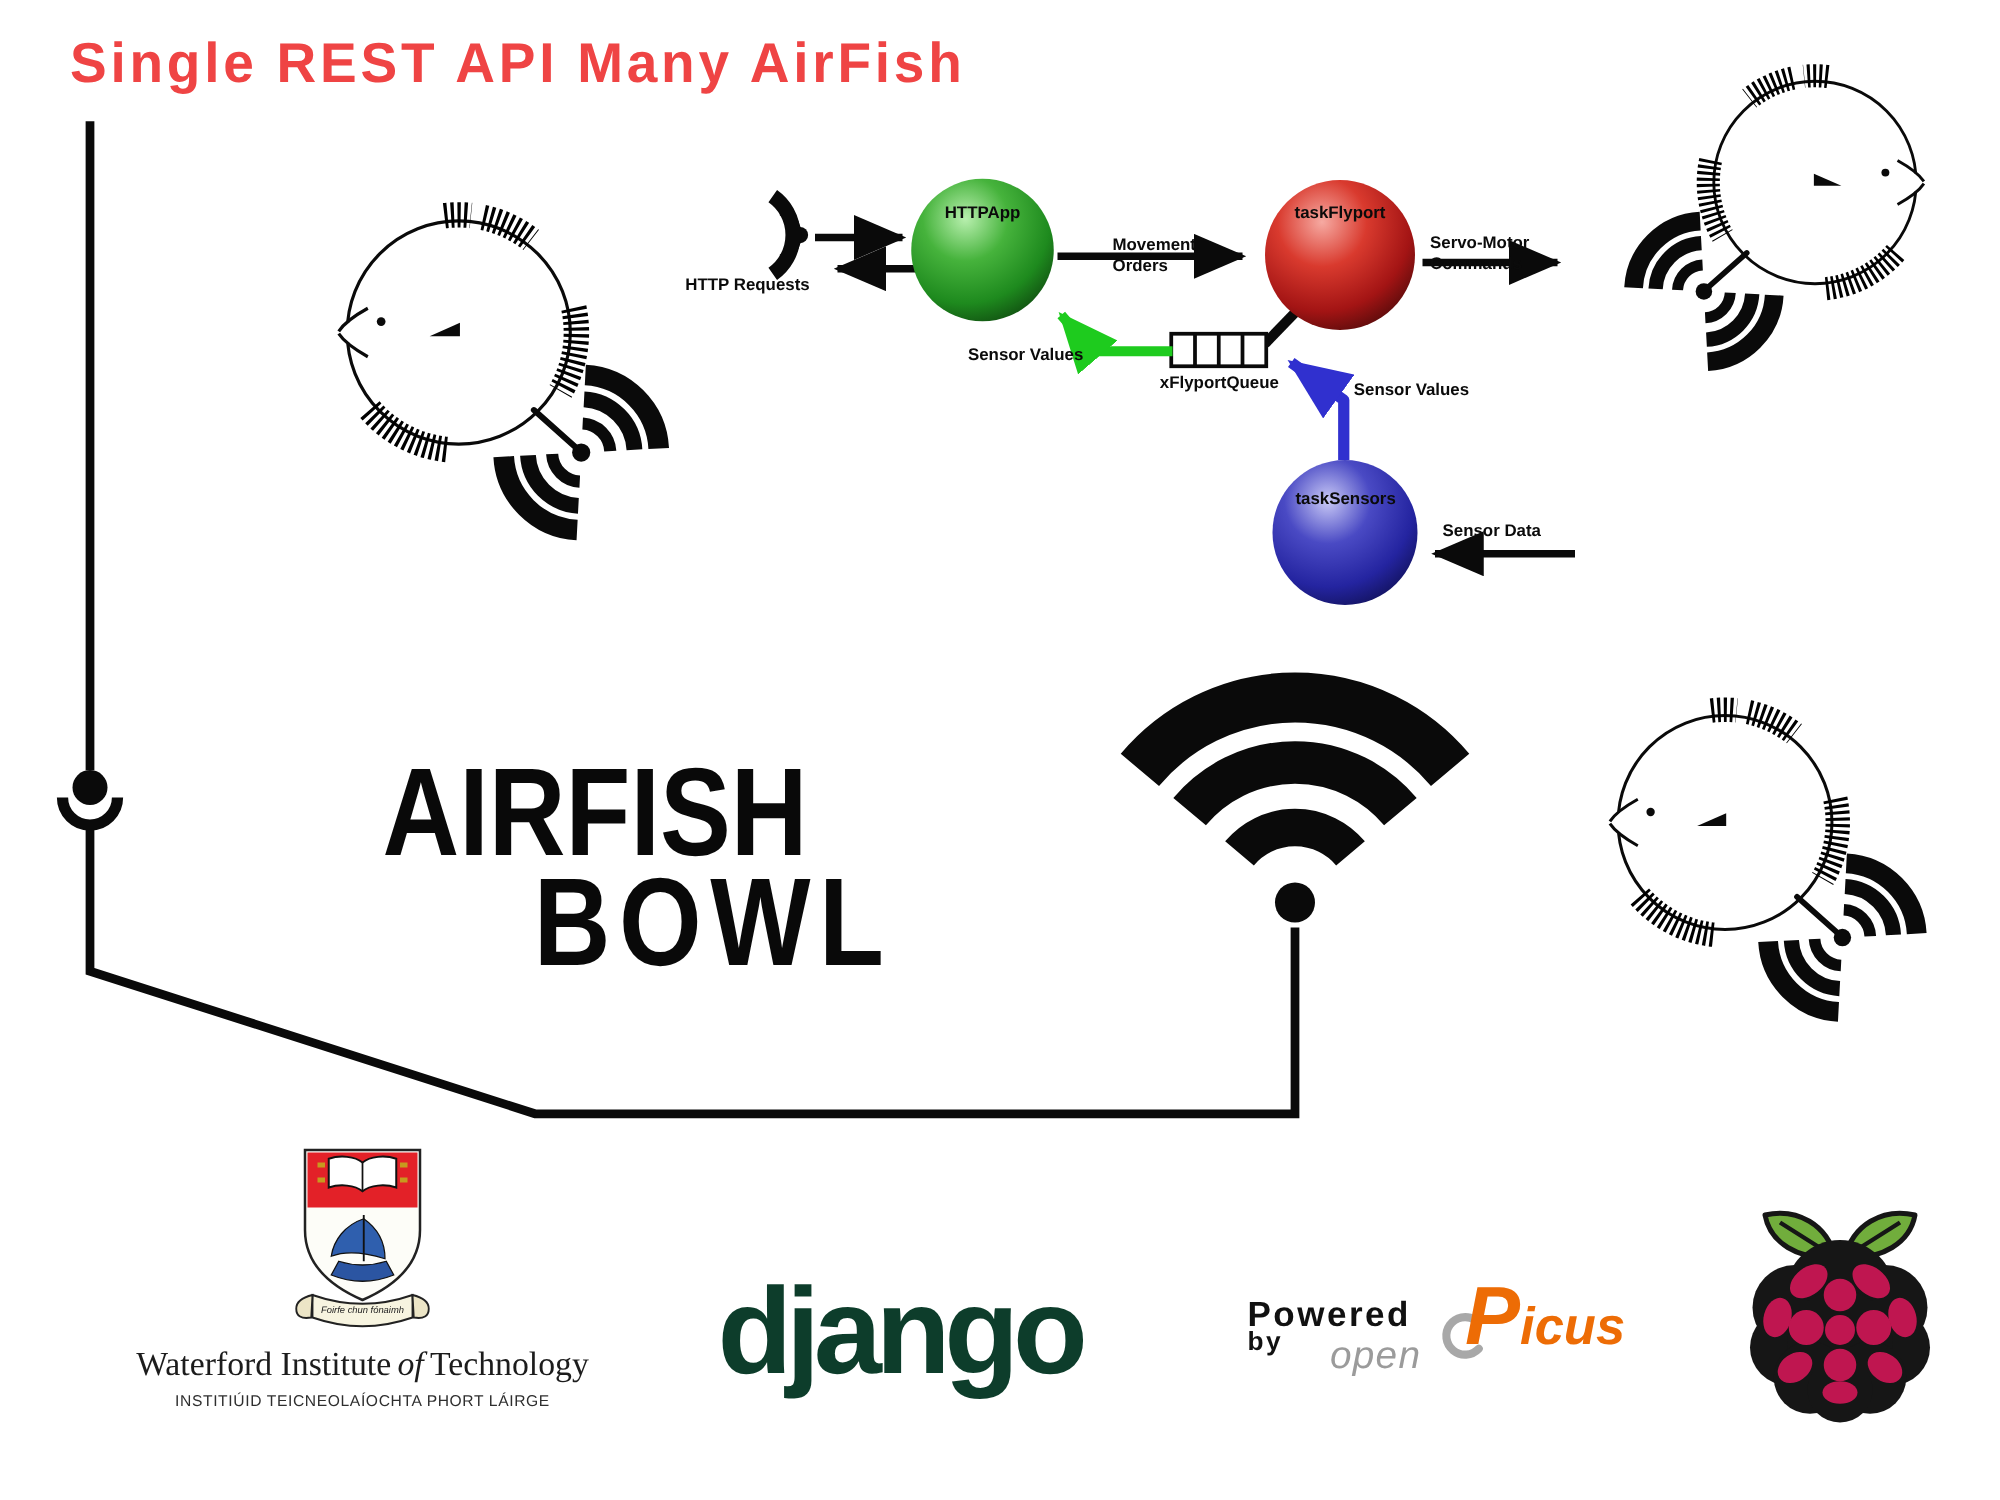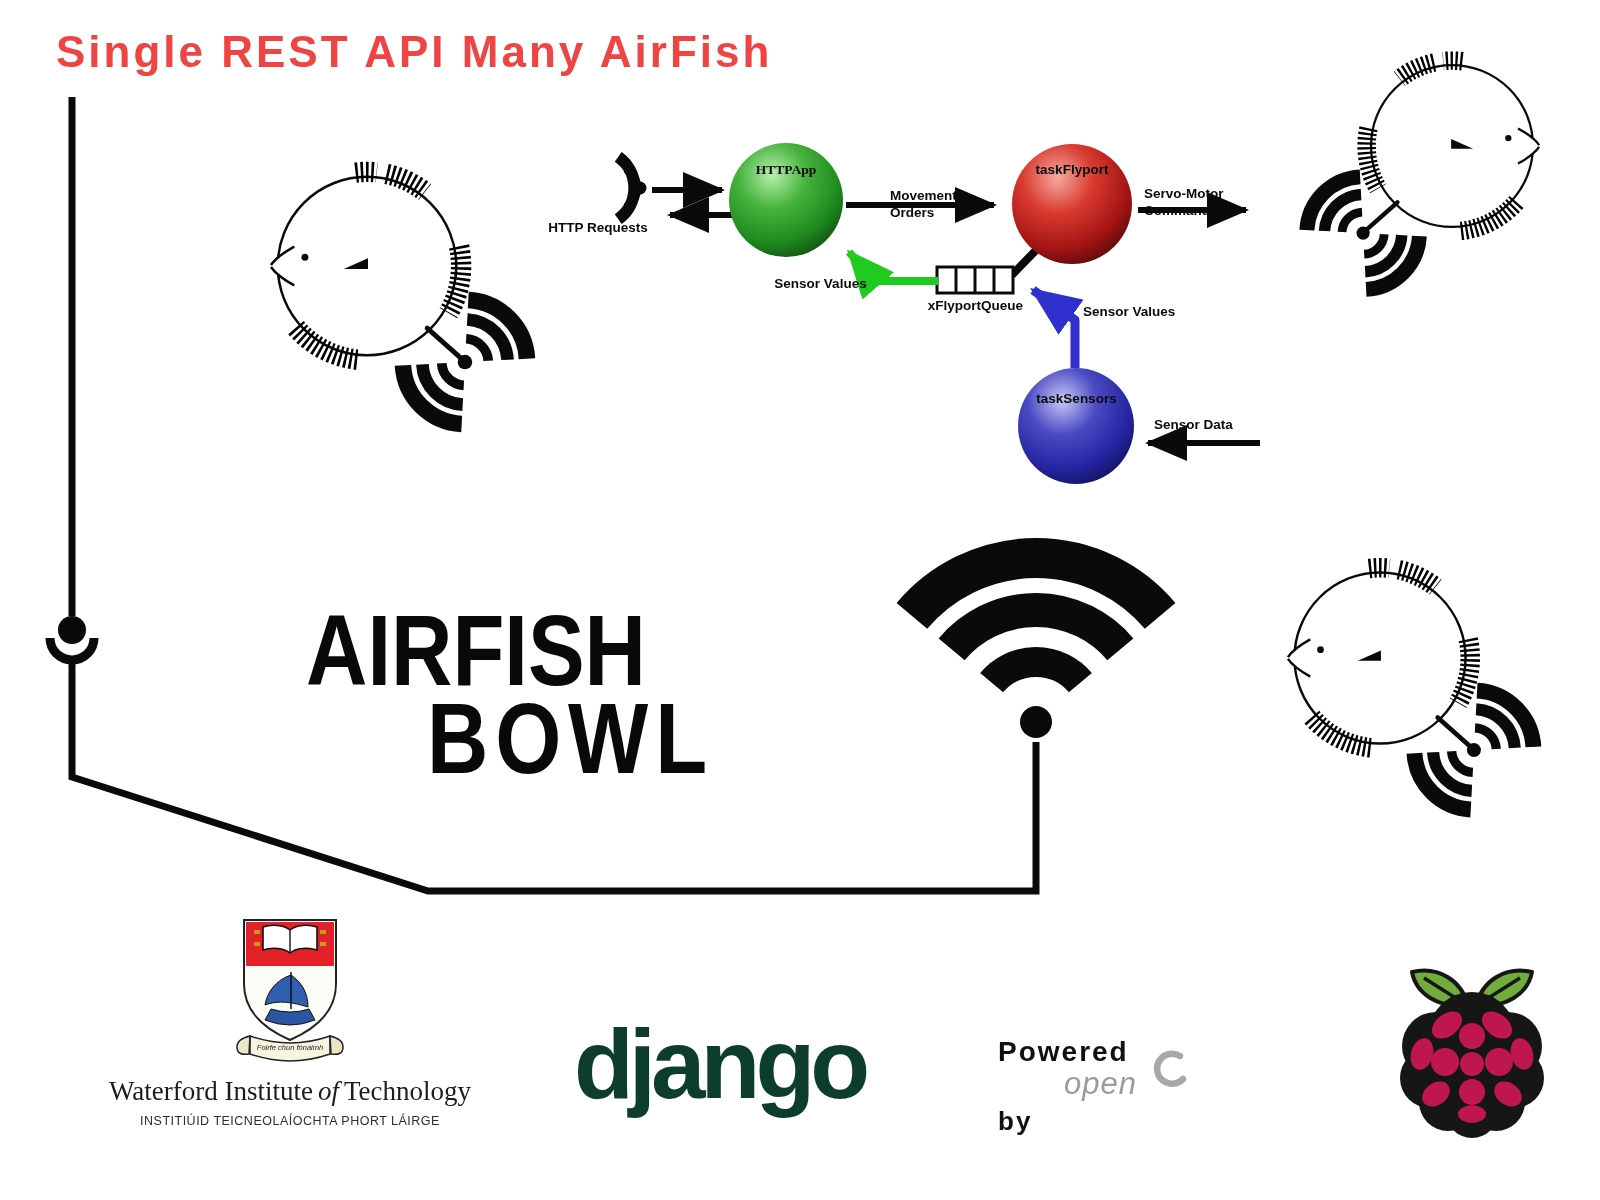--- a/index.html
+++ b/index.html
@@ -5,42 +5,42 @@
   html,body{margin:0;padding:0;background:#ffffff;}
   #stage{position:relative;width:1600px;height:1200px;background:#ffffff;overflow:hidden;
          font-family:"Liberation Sans",sans-serif;}
   #art{position:absolute;left:0;top:0;}
   .abs{position:absolute;white-space:nowrap;}
   #title{left:56px;top:26px;font-size:44px;font-weight:800;letter-spacing:3px;color:#ef4444;
          transform:scaleY(1.02);transform-origin:left top;text-align:center;}
   .dlabel{font-size:13.5px;font-weight:700;color:#0b0b0b;line-height:17px;}
   .ctr{text-align:center;}
   #lbl-http{left:528px;top:219px;width:140px;}
-  #lbl-httpapp{left:716px;top:161px;width:140px;font-family:Liberation Serif, serif;}
+  #lbl-httpapp{left:716px;top:161px;width:140px;}
   #lbl-movement{left:890px;top:163px;margin-top:24px;}
   #lbl-taskflyport{left:1002px;top:161px;width:140px;}
   #lbl-servo{left:1144px;top:185px;}
   #lbl-sv-green{left:748px;top:275px;width:145px;}
   #lbl-queue{left:903px;top:297px;width:145px;}
   #lbl-sv-blue{left:1083px;top:303px;}
   #lbl-tasksensors{left:1004px;top:390px;width:145px;}
   #lbl-sensordata{left:1154px;top:416px;}
   #airfish-line1{left:306px;top:600px;font-size:100px;font-weight:800;color:#090909;
       transform:scaleX(.85);transform-origin:left top;line-height:1;}
   #airfish-line2{left:427px;top:688px;font-size:100px;font-weight:800;letter-spacing:8px;color:#090909;
       transform:scaleX(.85);transform-origin:left top;line-height:1;}
   #tagline{left:488px;top:780px;font-family:"DejaVu Sans",sans-serif;font-size:36px;font-weight:700;
       letter-spacing:-1px;color:#090909;}
   #wit-text{left:105px;top:1076px;width:370px;text-align:center;color:#1c1c1c;}
   #wit-name{font-family:"Liberation Serif",serif;font-size:27px;}
   #wit-name .of{font-style:italic;margin:0 5px;}
   #wit-irish{font-size:12.5px;letter-spacing:.5px;margin-top:7px;color:#2e2e2e;}
   #django{left:574px;top:1008px;font-size:98px;font-weight:800;letter-spacing:-5px;color:#0d3d2b;}
   #powered1{left:998px;top:1036px;font-size:28px;font-weight:800;letter-spacing:2px;color:#111;}
-  #powered2{left:998px;top:1062px;font-size:26px;font-weight:800;letter-spacing:2px;color:#111;margin-top:44px;}
+  #powered2{left:998px;top:1062px;font-size:21px;font-weight:800;letter-spacing:2px;color:#111;}
   #open-label{left:1064px;top:1066px;font-size:31px;font-style:italic;color:#9b9b9b;letter-spacing:1px;}
   #picus-label{left:1172px;top:1014px;font-size:42px;font-weight:700;font-style:italic;color:#ed6c05;}
   #picus-label::first-letter{font-size:66px;}
 </style>
 </head>
 <body>
 
 <div id="stage">
 
 <svg id="art" width="1600" height="1200" viewBox="0 0 1600 1200">
@@ -242,14 +242,15 @@
 <div class="abs" id="wit-text">
   <div id="wit-name"><span>Waterford Institute</span><span class="of">of</span><span>Technology</span></div>
   <div id="wit-irish">INSTITIÚID TEICNEOLAÍOCHTA PHORT LÁIRGE</div>
 </div>
 
 <div class="abs" id="django">django</div>
 
 <div class="abs" id="powered1">Powered</div>
 <div class="abs" id="powered2">by</div>
 <div class="abs" id="open-label">open</div>
+<div class="abs" id="picus-label">Picus</div>
 
 </div>
 
 </body></html>

